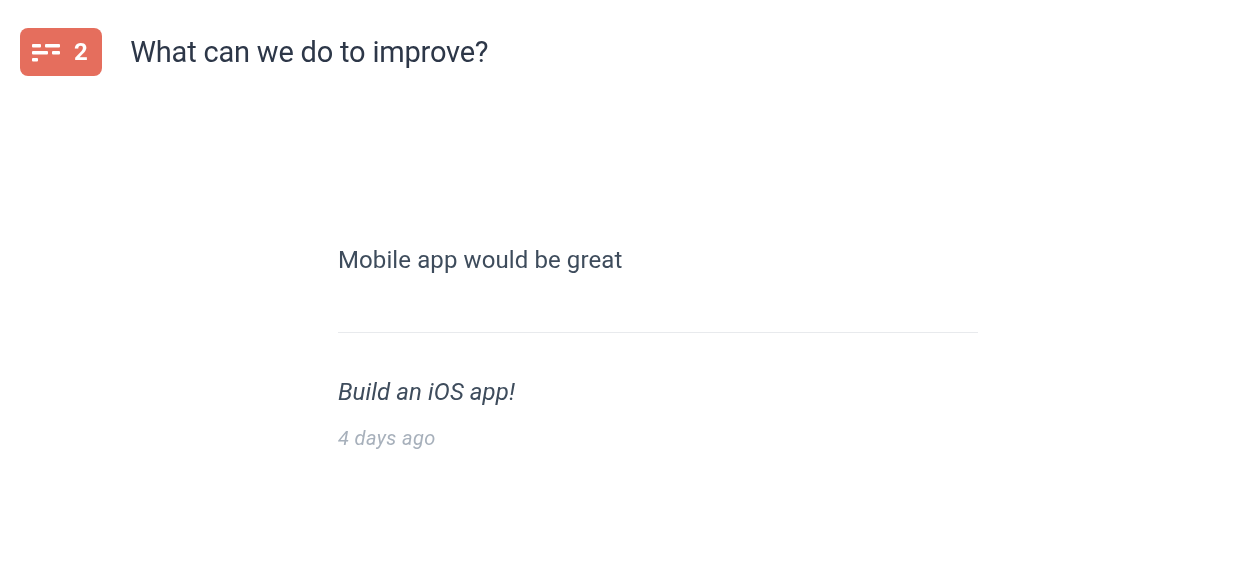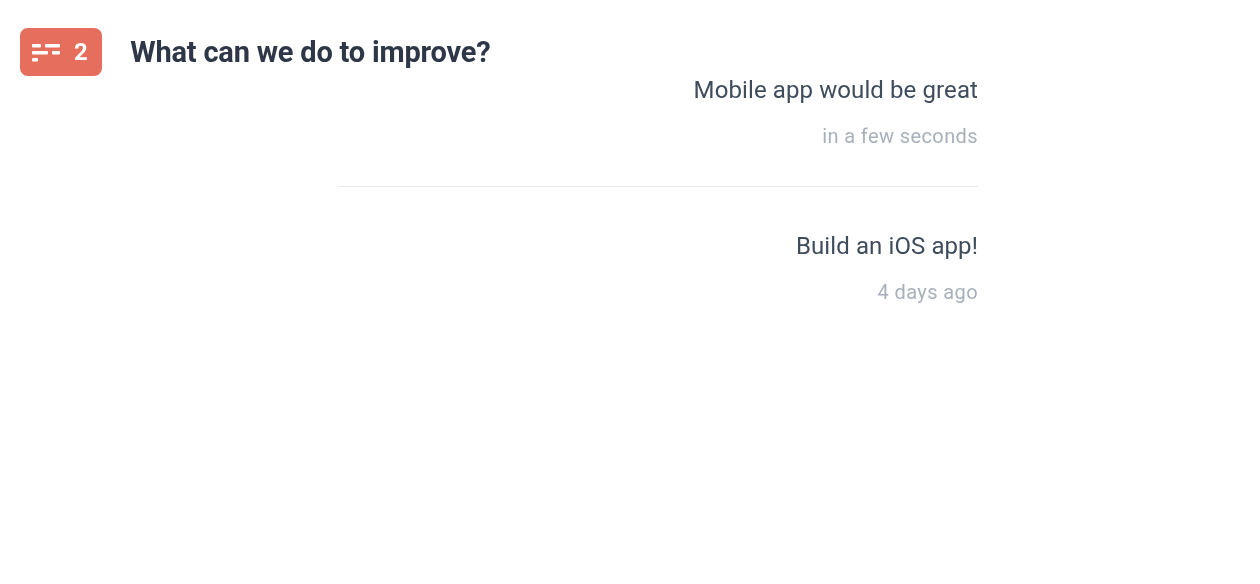--- a/index.html
+++ b/index.html
@@ -35,38 +35,39 @@
       justify-content: center;
     }
     .badge-count {
       font-size: 24px;
       font-weight: 700;
       color: #ffffff;
       letter-spacing: 0.5px;
     }
     .question-title {
       font-size: 29px;
-      font-weight: 700;
+      font-weight: 400;
       color: #2d3748;
       letter-spacing: -0.2px;
     }
     .responses {
+      margin-top: 170px;
       margin-left: 338px;
       width: 640px;
-      text-align: right;
     }
     .response-item {
       padding-bottom: 38px;
     }
     .response-item:first-child {
       border-bottom: 1px solid #e8eaed;
     }
     .response-item:nth-child(2) {
       padding-top: 45px;
       padding-bottom: 0;
+      font-style: italic;
     }
     .response-text {
       font-size: 24px;
       font-weight: 400;
       color: #3e4c5c;
       margin-bottom: 20px;
       letter-spacing: 0.1px;
     }
     .response-time {
       font-size: 20px;
@@ -90,19 +91,18 @@
       </svg>
     </span>
     <span class="badge-count">2</span>
   </div>
   <h1 class="question-title">What can we do to improve?</h1>
 </div>
 
 <div class="responses">
   <div class="response-item">
     <div class="response-text">Mobile app would be great</div>
-    <div class="response-time">in a few seconds</div>
   </div>
   <div class="response-item">
     <div class="response-text">Build an iOS app!</div>
     <div class="response-time">4 days ago</div>
   </div>
 </div>
 
 </body></html>

